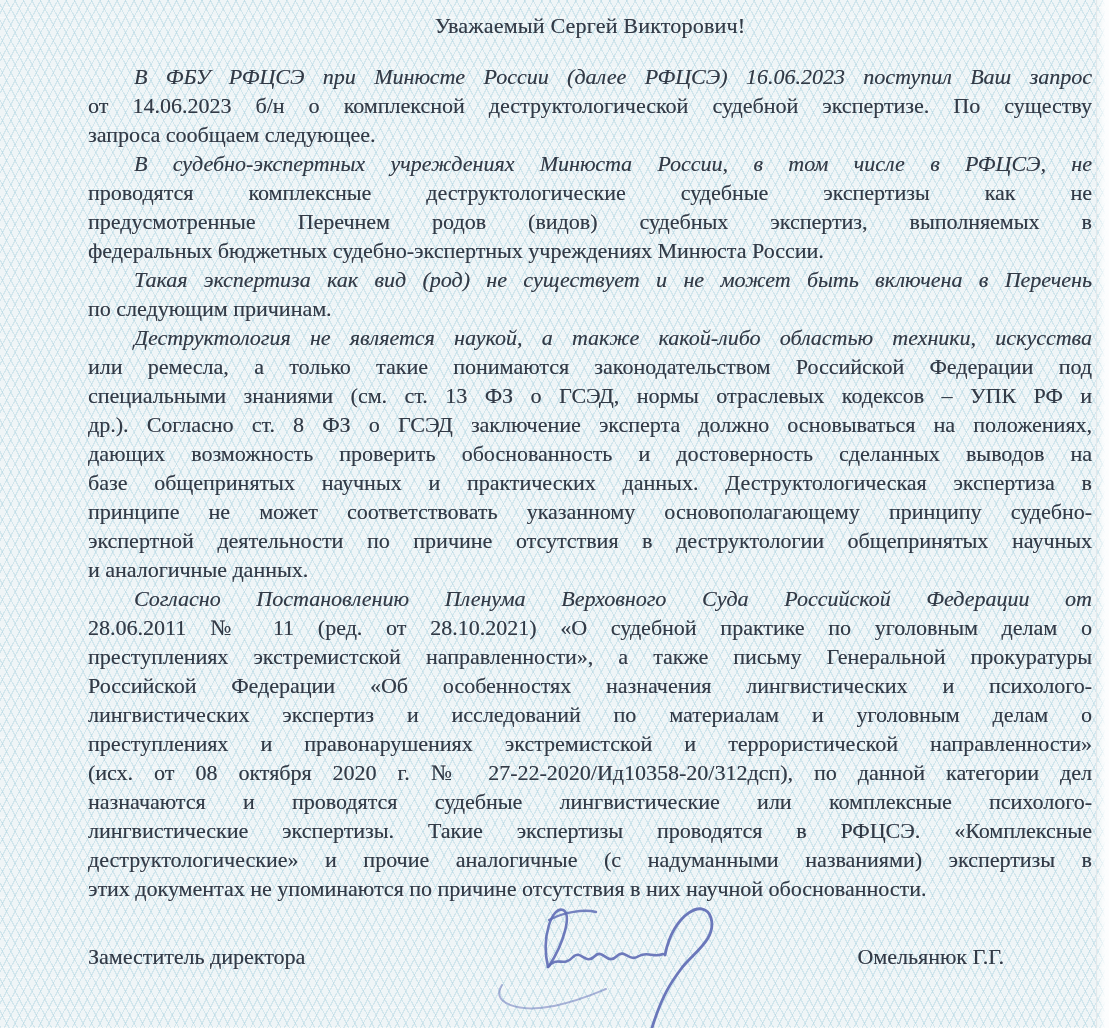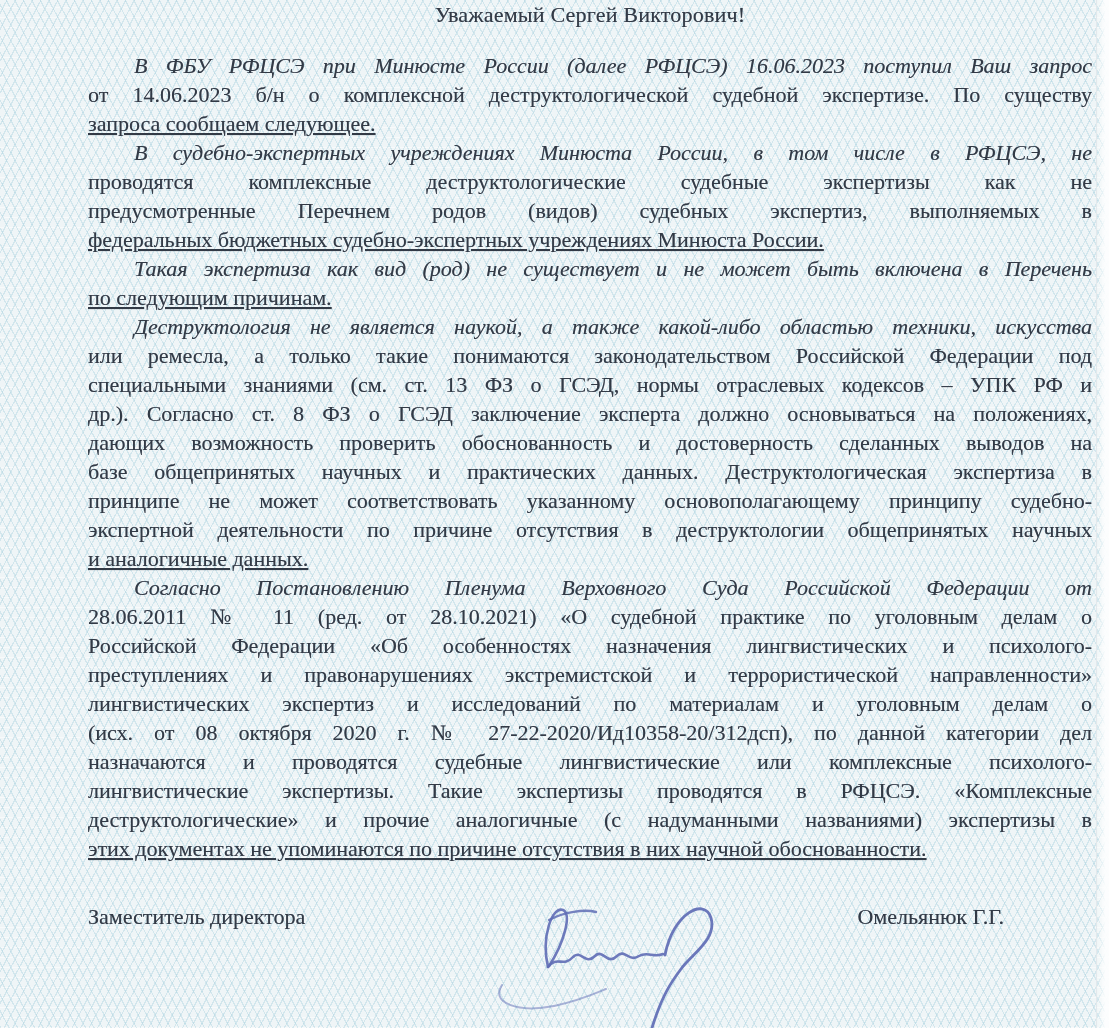--- a/index.html
+++ b/index.html
@@ -12,39 +12,39 @@
     background-image:
       repeating-linear-gradient(62deg,  rgba(170,210,223,0.42) 0px, rgba(170,210,223,0.42) 1.2px, rgba(255,255,255,0) 1.2px, rgba(255,255,255,0) 7.5px),
       repeating-linear-gradient(-62deg, rgba(170,210,223,0.42) 0px, rgba(170,210,223,0.42) 1.2px, rgba(255,255,255,0) 1.2px, rgba(255,255,255,0) 7.5px),
       repeating-linear-gradient(0deg,   rgba(255,255,255,0.55) 0px, rgba(255,255,255,0.55) 1px, rgba(255,255,255,0) 1px, rgba(255,255,255,0) 10px);
     font-family: "Liberation Serif", "DejaVu Serif", serif;
     color: #323a46;
   }
   .page {
     position: absolute; inset: 0;
     box-sizing: border-box;
-    padding: 0 17px 0 88px;
+    padding: 11px 17px 0 88px;
     font-size: 22px;
     line-height: 29px;
     text-shadow: 0.2px 0.2px 0.35px rgba(42,52,72,0.45);
   }
   .salutation {
     text-align: center;
     margin-bottom: 22px;
     letter-spacing: 0.2px;
   }
   .para { margin: 0; }
   .line {
     text-align: justify;
     text-align-last: justify;
     height: 29px;
     overflow: hidden;
     white-space: nowrap;
   }
-  .line.last { text-align-last: auto; white-space: normal; text-decoration: underline; }
+  .line.last { text-align-last: auto; white-space: normal; }
   .line.first { text-indent: 46px; font-style: italic; }
   .sig-row {
     display: flex;
     justify-content: space-between;
     align-items: baseline;
     margin-top: 39px;
   }
   .sig-name { margin-right: 88px; }
   .signature-svg {
     position: absolute;
@@ -90,23 +90,24 @@
         <div class="line">др.). Согласно ст. 8 ФЗ о ГСЭД заключение эксперта должно основываться на положениях,</div>
         <div class="line">дающих возможность проверить обоснованность и достоверность сделанных выводов на</div>
         <div class="line">базе общепринятых научных и практических данных. Деструктологическая экспертиза в</div>
         <div class="line">принципе не может соответствовать указанному основополагающему принципу судебно-</div>
         <div class="line">экспертной деятельности по причине отсутствия в деструктологии общепринятых научных</div>
         <div class="line last">и аналогичные данных.</div>
       </div>
       <div class="para">
         <div class="line first">Согласно Постановлению Пленума Верховного Суда Российской Федерации от</div>
         <div class="line">28.06.2011 № 11 (ред. от 28.10.2021) «О судебной практике по уголовным делам о</div>
+        <div class="line">преступлениях экстремистской направленности», а также письму Генеральной прокуратуры</div>
         <div class="line">Российской Федерации «Об особенностях назначения лингвистических и психолого-</div>
+        <div class="line">лингвистических экспертиз и исследований по материалам и уголовным делам о</div>
         <div class="line">преступлениях и правонарушениях экстремистской и террористической направленности»</div>
-        <div class="line">лингвистических экспертиз и исследований по материалам и уголовным делам о</div>
         <div class="line">(исх. от 08 октября 2020 г. № 27-22-2020/Ид10358-20/312дсп), по данной категории дел</div>
         <div class="line">назначаются и проводятся судебные лингвистические или комплексные психолого-</div>
         <div class="line">лингвистические экспертизы. Такие экспертизы проводятся в РФЦСЭ. «Комплексные</div>
         <div class="line">деструктологические» и прочие аналогичные (с надуманными названиями) экспертизы в</div>
         <div class="line last">этих документах не упоминаются по причине отсутствия в них научной обоснованности.</div>
       </div>
     </div>
 
   <div class="sig-row">
     <span>Заместитель директора</span>

